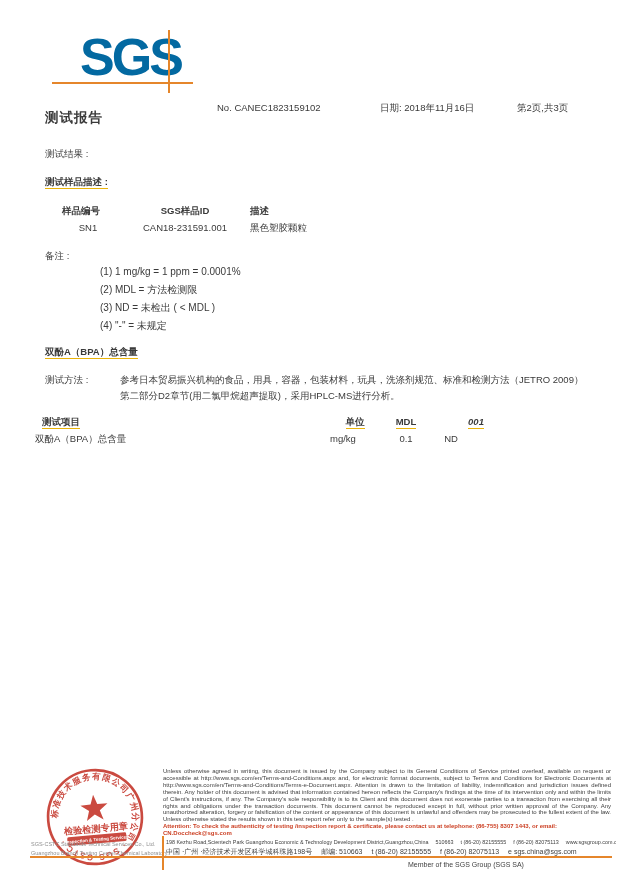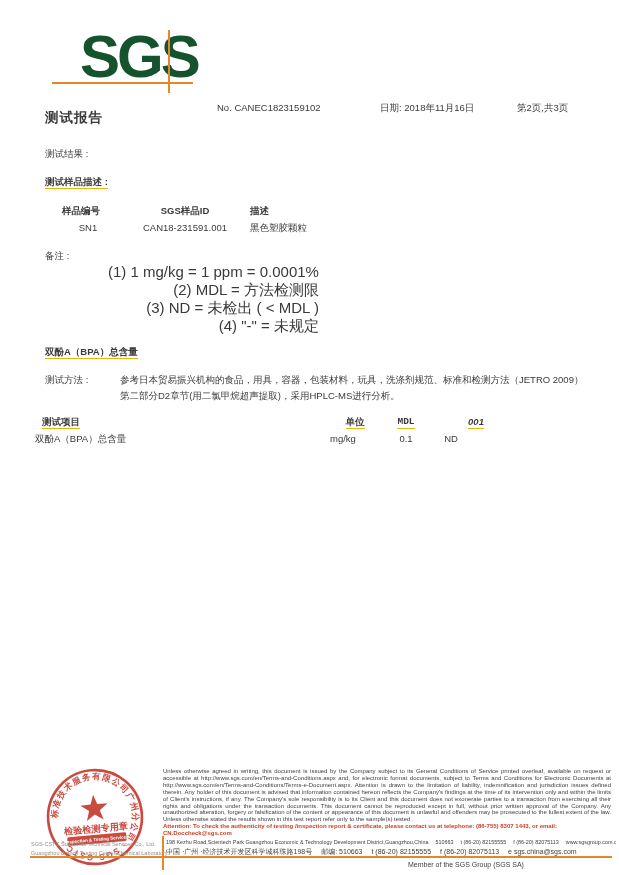--- a/index.html
+++ b/index.html
@@ -2,22 +2,22 @@
 <html><head>
 <meta charset="utf-8">
 <style>
   html,body{margin:0;padding:0;background:#fff;}
   #page{
     position:relative;width:619px;height:875px;background:#ffffff;overflow:hidden;
     font-family:"Liberation Sans","DejaVu Sans",sans-serif;color:#3a3a3a;
   }
   
   .logo-text{
-    position:absolute;left:80px;top:32px;font-size:60px;line-height:50px;font-weight:700;
-    color:#14532d;letter-spacing:-3px;
+    position:absolute;left:80px;top:32px;font-size:52px;line-height:50px;font-weight:700;
+    color:#0369a1;letter-spacing:-3px;
   }
   .logo-vline{position:absolute;left:168px;top:30px;width:2px;height:63px;background:#e5862b;}
   .logo-hline{position:absolute;left:52px;top:82px;width:141px;height:2px;background:#e5862b;}
   
   .doc-title{position:absolute;left:45px;top:109px;font-size:13.5px;font-weight:700;letter-spacing:1px;}
   .hdr-meta{position:absolute;top:102px;font-size:9.5px;}
   .hdr-no{left:217px;}
   .hdr-date{left:380px;}
   .hdr-page{left:517px;}
   
@@ -25,28 +25,28 @@
   .u{border-bottom:1px solid #eab308;padding-bottom:1px;}
   .results-label{left:45px;top:148px;}
   .sample-title{left:45px;top:176px;font-weight:700;}
   .st-h1{left:62px;top:205px;width:52px;text-align:left;font-weight:700;}
   .st-h2{left:138px;top:205px;width:94px;text-align:center;font-weight:700;}
   .st-h3{left:250px;top:205px;font-weight:700;}
   .st-r1{left:62px;top:222px;width:52px;text-align:center;}
   .st-r2{left:134px;top:222px;width:102px;text-align:center;}
   .st-r3{left:250px;top:222px;}
   .notes-label{left:45px;top:250px;}
-  .notes{position:absolute;left:108px;top:266px;font-size:15px;text-align:right;}
+  .notes{position:absolute;left:100px;top:266px;font-size:10px;}
   .notes div{height:18px;line-height:12px;}
   .bpa-title{left:45px;top:346px;font-weight:700;}
   .method-label{left:45px;top:374px;}
   .method-text{position:absolute;left:120px;top:372px;width:472px;font-size:9.5px;line-height:16px;}
   .rt-h-item{left:42px;top:416px;font-weight:700;}
   .rt-h-unit{left:338px;top:416px;width:34px;text-align:center;font-weight:700;}
-  .rt-h-mdl{left:392px;top:416px;width:28px;text-align:center;font-weight:700;font-family:Liberation Mono, monospace;}
+  .rt-h-mdl{left:392px;top:416px;width:28px;text-align:center;font-weight:700;}
   .rt-h-val{left:438px;top:416px;width:26px;text-align:center;font-weight:700;font-style:italic;margin-left:25px;}
   .rt-r-item{left:35px;top:433px;}
   .rt-r-unit{left:330px;top:433px;width:46px;}
   .rt-r-mdl{left:392px;top:433px;width:28px;text-align:center;}
   .rt-r-val{left:438px;top:433px;width:26px;text-align:center;}
   
   .legal{
     position:absolute;left:163px;top:768px;width:448px;font-size:6px;line-height:6.9px;
     text-align:justify;color:#3f3f3f;
   }

